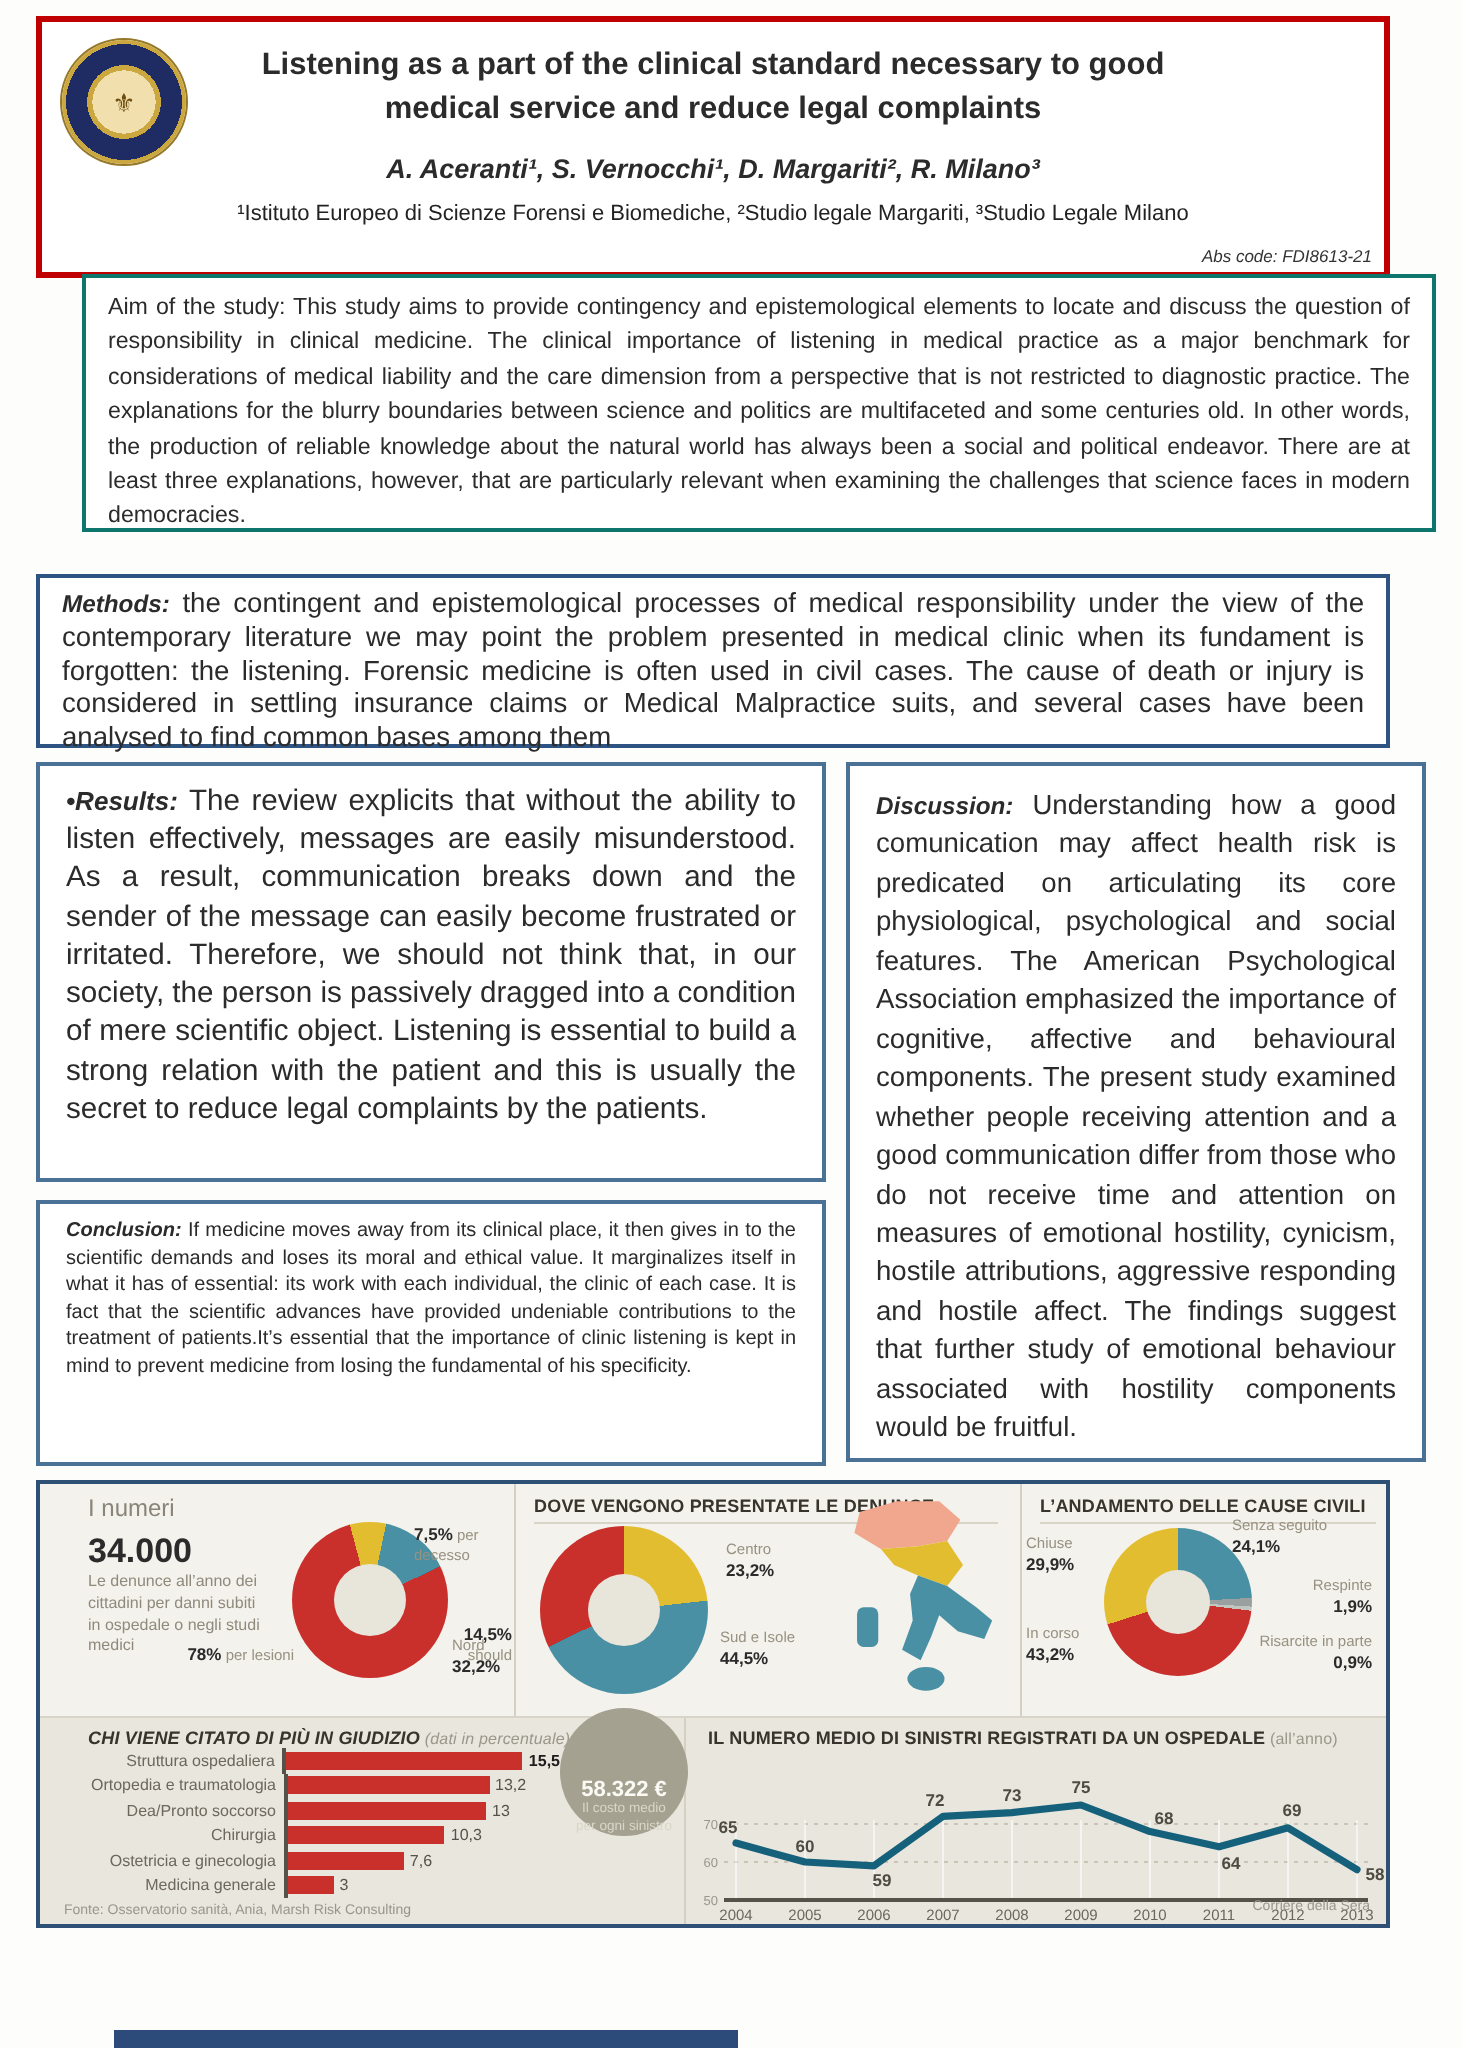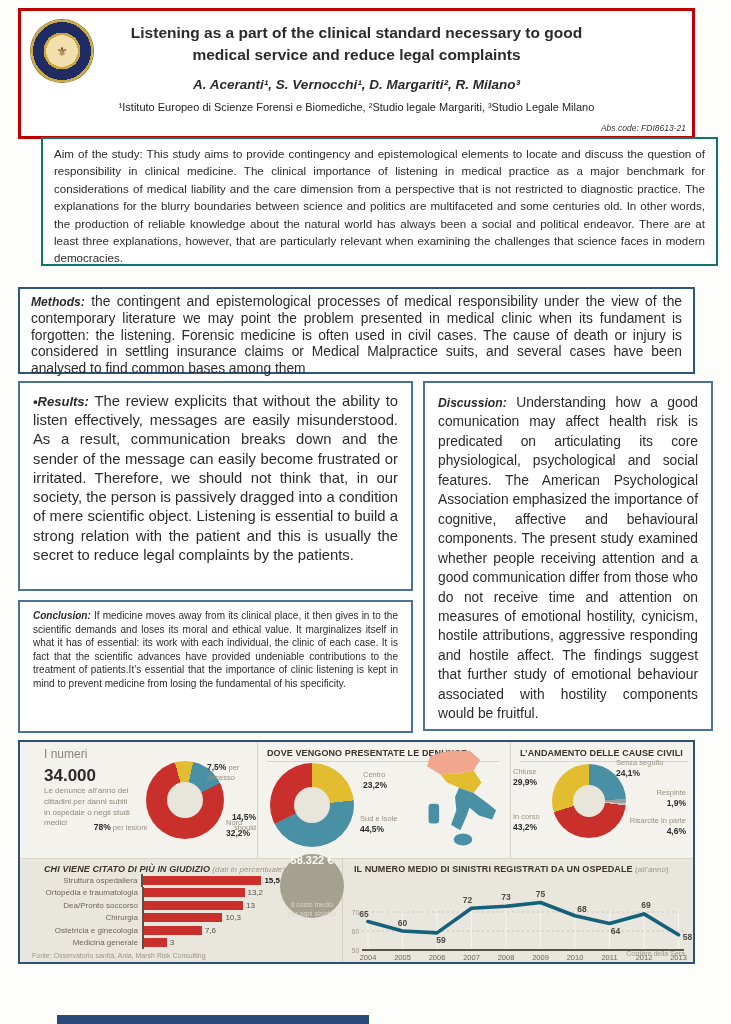--- a/index.html
+++ b/index.html
@@ -48,21 +48,21 @@
   
   .bars{position:absolute;left:10px;top:132px;width:250px;}
   .bar-row{display:flex;align-items:center;height:12.5px;}
   .bar-label{width:108px;text-align:right;font-size:8px;color:#6d675c;padding-right:4px;white-space:nowrap;}
   .bar-area{position:relative;flex:1;display:flex;align-items:center;border-left:2px solid #55524a;height:100%;}
   .bar-fill{display:inline-block;height:9px;background:#c9302c;}
   .bar-val{font-size:8px;color:#55524a;margin-left:3px;}
   .bar-val.first{font-weight:bold;color:#1c1c1c;}
   .fonte{position:absolute;left:12px;top:210px;font-size:7px;color:#9b968a;}
   .cost{position:absolute;left:260px;top:112px;width:64px;height:64px;border-radius:50%;background:#a5a191;
-        color:#efede4;text-align:center;display:flex;flex-direction:column;justify-content:space-between;}
+        color:#efede4;text-align:center;display:flex;flex-direction:column;justify-content:flex-end;}
   .cost-val{font-size:11px;font-weight:bold;color:#fbfaf5;}
   .cost-cap{font-size:6.8px;color:#d9d6c8;line-height:1.25;padding:0 6px;}
   .trend{position:absolute;left:328px;top:132px;}
   .tick{font-size:6.5px;fill:#9b968a;} .year{font-size:7.5px;fill:#6b675d;} .val{font-size:8.5px;fill:#4e4b43;font-weight:bold;}
   .credit{position:absolute;right:8px;top:208px;font-size:7px;color:#9b968a;}
   
   .ack{left:18px;top:977px;width:677px;height:36px;border:2px solid #93a3ad;padding:5px 10px;
        font-size:11.5px;font-weight:bold;font-style:italic;}
   .footbar{position:absolute;left:57px;top:1015px;width:312px;height:9px;background:#2c4a7a;}
 </style>
@@ -152,21 +152,21 @@
       <div class="lbl" style="left:493px;top:70px;width:40px;">
         <span>In corso</span><br><b>43,2%</b>
       </div>
       <div class="lbl" style="left:596px;top:16px;width:70px;text-align:left;">
         <span>Senza seguito</span><br><b>24,1%</b>
       </div>
       <div class="lbl" style="left:604px;top:46px;width:62px;text-align:right;">
         <span>Respinte</span><br><b>1,9%</b>
       </div>
       <div class="lbl" style="left:608px;top:74px;width:58px;text-align:right;">
-        <span>Risarcite in parte </span><b>4,6%</b>
+        <span>Risarcite in parte </span><b>0,9%</b>
       </div>
     </div>
 
     <div class="ig-bottom">
       <div class="vdiv" style="left:322px;top:0;height:103px;"></div>
     </div>
 
     <div class="ig-h" style="left:24px;top:122px;font-style:italic;">
       <span>CHI VIENE CITATO DI PIÙ IN GIUDIZIO</span><span class="sub"> (dati in percentuale)</span>
     </div>

